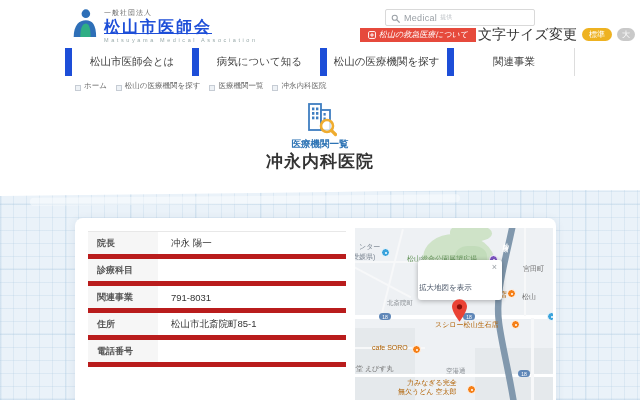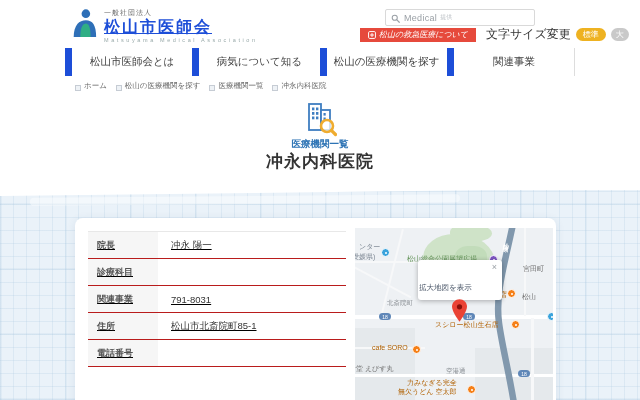--- a/index.html
+++ b/index.html
@@ -27,21 +27,21 @@
   .logo-name { font-size:16px; font-weight:bold; color:#1d4ed8; letter-spacing:2px; line-height:1.1;text-decoration:underline; }
   .logo-en { font-size:5.5px; color:#9aa; letter-spacing:2.6px; margin-top:1px; }
 
   .searchbox { position:absolute; left:385px; top:9px; width:150px; height:17px; border:1px solid #d9d9d9; border-radius:2px; background:#fff; display:flex; align-items:center; padding:0 5px; }
   .searchbox .brand { font-size:9px; color:#9aa0a6; margin-left:4px; letter-spacing:.3px; }
   .searchbox .note { font-size:6px; color:#b7bcc1; margin-left:3px; }
 
   .hdr-right { position:absolute; left:360px; top:27px; width:280px; height:15px; display:flex; align-items:center; }
   .emg-btn { height:14px; background:#e64a3c; border-radius:0; color:#fff; font-size:8px; display:flex; align-items:center; padding:0 8px 0 8px; white-space:nowrap;font-style:italic; }
   .emg-btn svg { margin-right:3px; }
-  .fs-label { font-size:12px; color:#333; margin-left:10px; white-space:nowrap; }
+  .fs-label { font-size:14px; color:#333; margin-left:2px; white-space:nowrap; }
   .pill { height:13px; border-radius:7px; color:#fff; font-size:8px; display:flex; align-items:center; padding:0 7px; margin-left:5px; white-space:nowrap; }
   .pill.std { background:#eeb221; }
   .pill.lg  { background:#c9c9c9; padding:0 5px; }
 
   
   .nav { position:absolute; left:65px; top:48px; width:510px; height:28px; display:flex; }
   .nav-item { flex:1; display:flex; align-items:center; justify-content:center; font-size:10.5px; color:#3f3f3f; border-left:7px solid #1d4ed8; cursor:pointer; }
   .nav-item:last-child { border-right:1px solid #ddd; }
 
   
@@ -52,21 +52,21 @@
   
   .title-icon { position:absolute; left:303px; top:101px; }
   .cat-label { position:absolute; left:0; top:138px; width:640px; text-align:center; font-size:9.5px; font-weight:bold; color:#2e74b5; }
   .page-title { position:absolute; left:0; top:150px; width:640px; text-align:center; font-size:17px; font-weight:bold; color:#333; letter-spacing:1px; }
 
   
   .card { position:absolute; left:75px; top:218px; width:481px; height:190px; background:#fff; border-radius:8px 8px 0 0; box-shadow:0 2px 10px rgba(40,70,110,.10); }
 
   
   .dtable { position:absolute; left:13px; top:13px; width:258px; border-top:1px solid #e8e8e8; }
-  .drow { display:flex; height:27px; border-bottom:1px solid #b91c1c;text-decoration:underline; }
+  .drow { display:flex; height:27px; border-bottom:5px solid #b91c1c; }
   .dlabel { width:70px; background:#f6f6f6; font-size:9px; font-weight:bold; color:#555; display:flex; align-items:center; padding-left:9px; }
   .dvalue { flex:1; font-size:9.5px; color:#333; display:flex; align-items:center; padding-left:13px; }
 
   
   .map { position:absolute; left:280px; top:10px; width:198px; height:180px; background:#eef1f4; overflow:hidden; }
   .blk { position:absolute; background:#e5e9ec; }
   .park { position:absolute; background:#cfe3c8; border-radius:45% 55% 50% 50%; }
   .park2 { position:absolute; background:#c2dcba; border-radius:40%; }
   .road { position:absolute; background:#ffffff; }
   .road.thin { background:#f7f8f9; }

